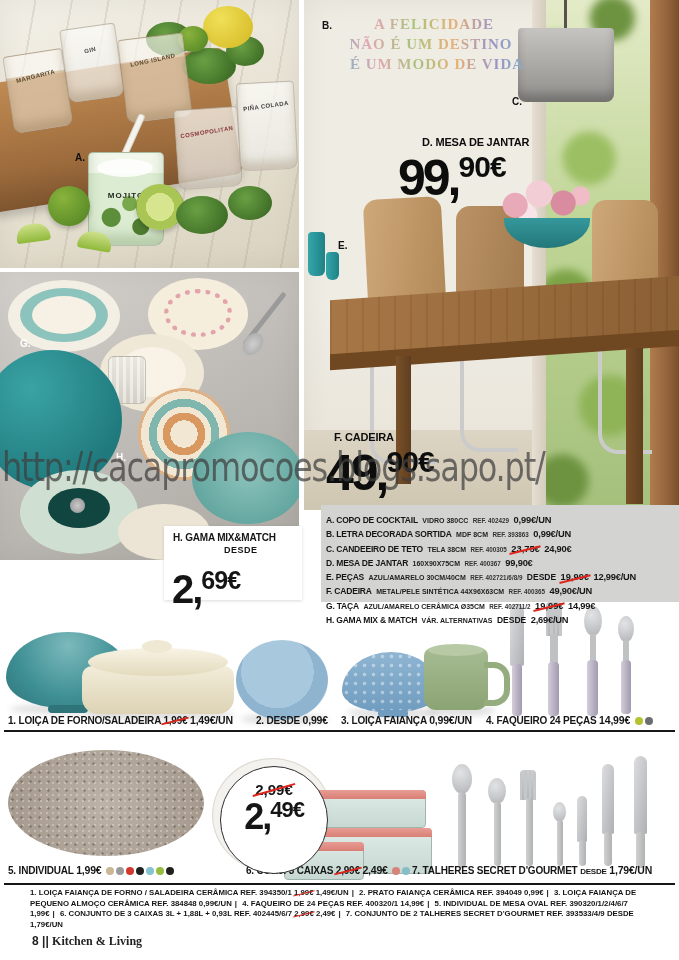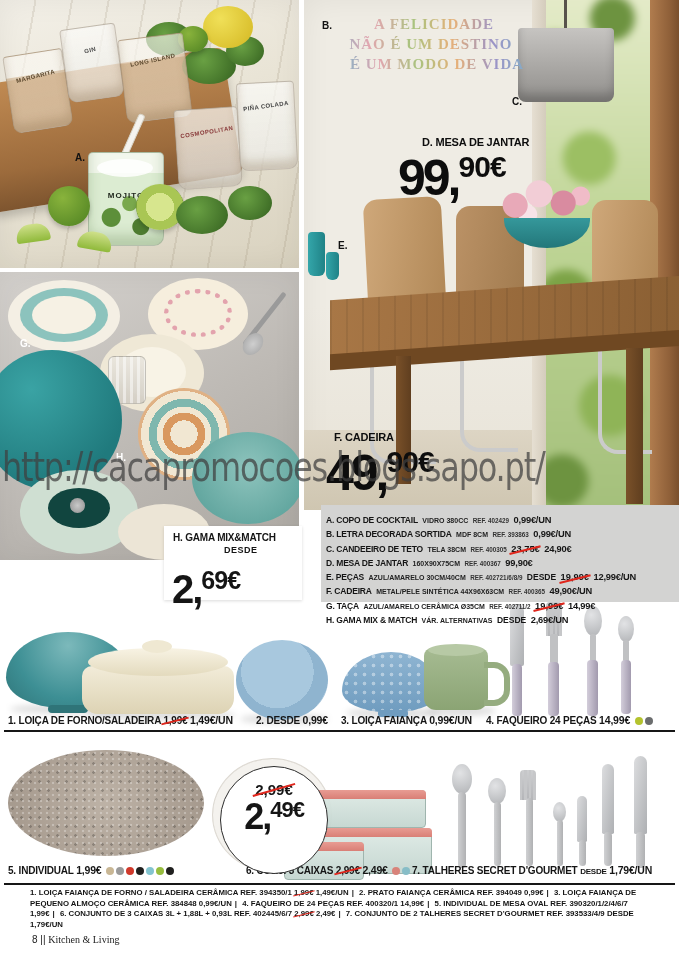--- a/index.html
+++ b/index.html
@@ -153,21 +153,21 @@
   .b-price .sup{font-size:22px;vertical-align:12px;letter-spacing:-1px;}
   .gbox{position:absolute;border:1px solid #9fb5ae;background:linear-gradient(180deg,rgba(222,234,229,.95),rgba(196,214,208,.95));border-radius:4px;}
   .gbox .lid{position:absolute;left:-1px;top:-1px;right:-1px;height:9px;background:linear-gradient(180deg,#e89c93,#d97f76);border-radius:4px 4px 0 0;}
 
   
   .fine{position:absolute;left:30px;top:888px;width:620px;font-size:7.8px;font-weight:bold;line-height:10.6px;color:#141414;margin:0;}
   .fp-sep{margin:0 3px;}
   .fp-old{position:relative;display:inline-block;}
   .fp-old::after{content:"";position:absolute;left:-1px;right:-1px;top:46%;height:1.4px;background:#e0261c;transform:rotate(-14deg);}
 
-  .footer{position:absolute;left:32px;top:934px;font-size:10px;color:#222;}
+  .footer{position:absolute;left:32px;top:934px;font-size:12px;color:#222;font-weight:bold;}
   .footer .ft-title{font-family:"Liberation Serif",serif;}
 </style>
 </head>
 <body>
 
 <div id="page">
 
   <div class="photo pc">
     <div class="pc-planks"></div>
     <div class="pc-board"></div>

